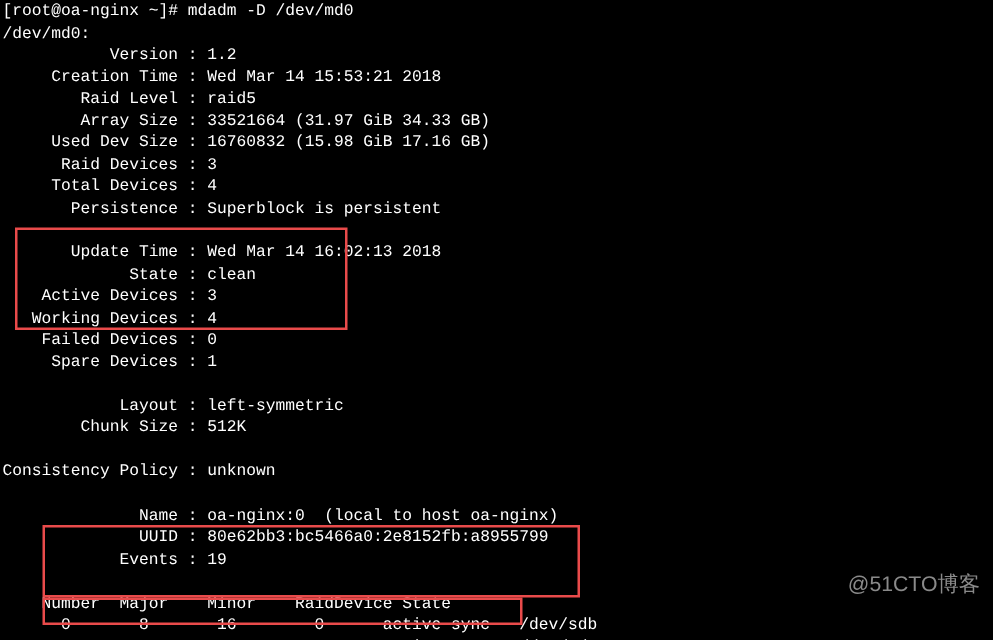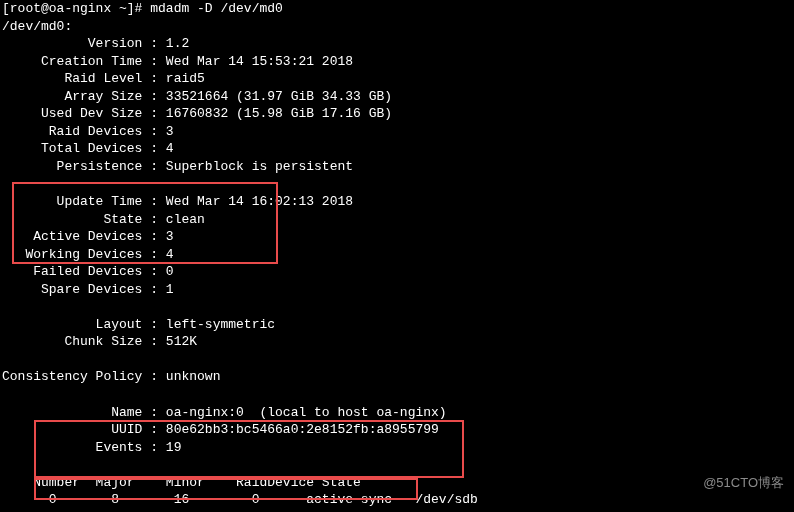--- a/index.html
+++ b/index.html
@@ -1,18 +1,18 @@
 <!DOCTYPE html>
 <html><head>
 <meta charset="utf-8">
 <style>
   html,body{margin:0;padding:0;background:#000;color:#fff;font-family:"Courier New",monospace;font-size:13px;line-height:1.35;width:794px;height:512px;overflow:hidden}
   .term{white-space:pre;padding:0 2px}
   .box{position:absolute;border:2px solid #e94b4b;pointer-events:none}
-  .wm{position:absolute;right:10px;bottom:20px;color:#8a8a8a;font-family:Arial,sans-serif;font-size:13px}
+  .wm{position:absolute;right:10px;bottom:32px;color:#8a8a8a;font-family:Arial,sans-serif;font-size:17px}
 </style>
 </head>
 <body>
 
 <div class="term" id="term">[root@oa-nginx ~]# mdadm -D /dev/md0
 /dev/md0:
            Version : 1.2
      Creation Time : Wed Mar 14 15:53:21 2018
         Raid Level : raid5
         Array Size : 33521664 (31.97 GiB 34.33 GB)

